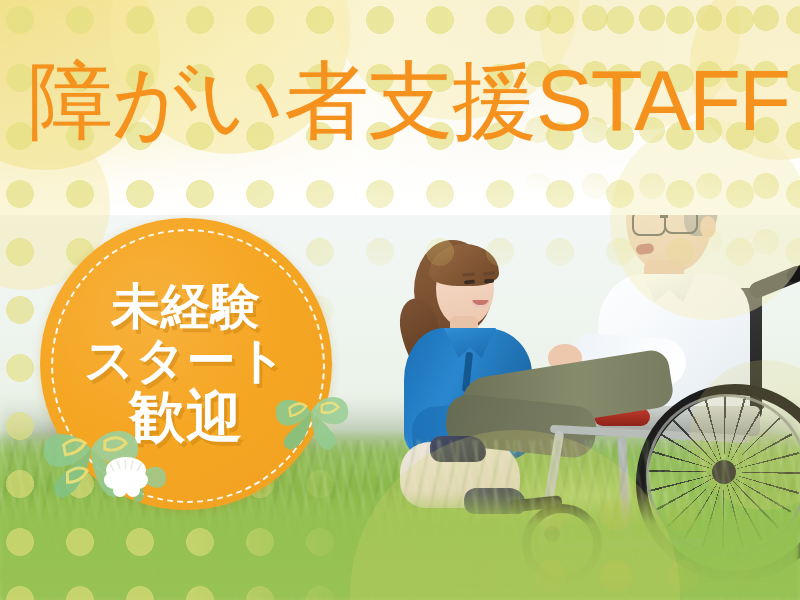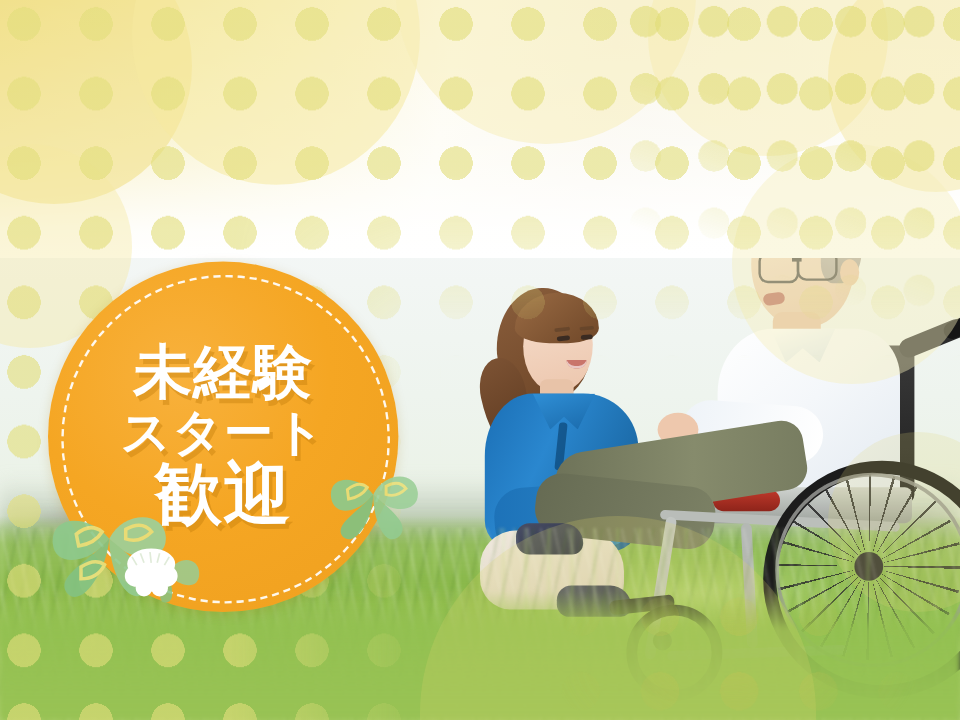--- a/index.html
+++ b/index.html
@@ -274,21 +274,21 @@
     border:2px dashed rgba(255,255,255,.92);border-radius:50%;
   }
   .badge-text{
     position:absolute;inset:0;display:flex;flex-direction:column;
     align-items:center;justify-content:center;gap:2px;
     color:#ffffff;font-family:"DejaVu Sans","Liberation Sans",sans-serif;
     font-weight:700;
     text-shadow:3px 4px 0 rgba(196,126,12,.42);
   }
   .bt1{font-size:49px;line-height:1.05;letter-spacing:1px;}
-  .bt2{font-size:41px;line-height:1.05;letter-spacing:1px;}
+  .bt2{font-size:49px;line-height:1.05;letter-spacing:1px;}
   .bt3{font-size:56px;line-height:1.05;letter-spacing:1px;}
 
   
   .clover{position:absolute;}
   .cl-a{left:34px;top:398px;width:118px;height:104px;}
   .cl-b{left:268px;top:372px;width:86px;height:80px;}
   .cl-c{left:110px;top:452px;width:60px;height:52px;}
   .flower{position:absolute;left:96px;top:450px;width:60px;height:52px;}
 </style>
 </head>
@@ -372,20 +372,24 @@
   <div class="blob b4"></div>
   <div class="blob b5"></div>
   <div class="blob b6"></div>
   <div class="blob b7"></div>
   <div class="blob b8"></div>
   <div class="blob b9"></div>
   <div class="dots"></div>
   <div class="dots-r"></div>
   <div class="dots-b"></div>
 
+  <div class="headline">
+    <span class="jp">障がい者支援</span>
+      <span class="en">STAFF</span>
+  </div>
 
   <div class="badge">
     <div class="badge-dash"></div>
     <div class="badge-text">
       <div class="bt1">未経験</div>
       <div class="bt2">スタート</div>
       <div class="bt3">歓迎</div>
     </div>
   </div>
 

